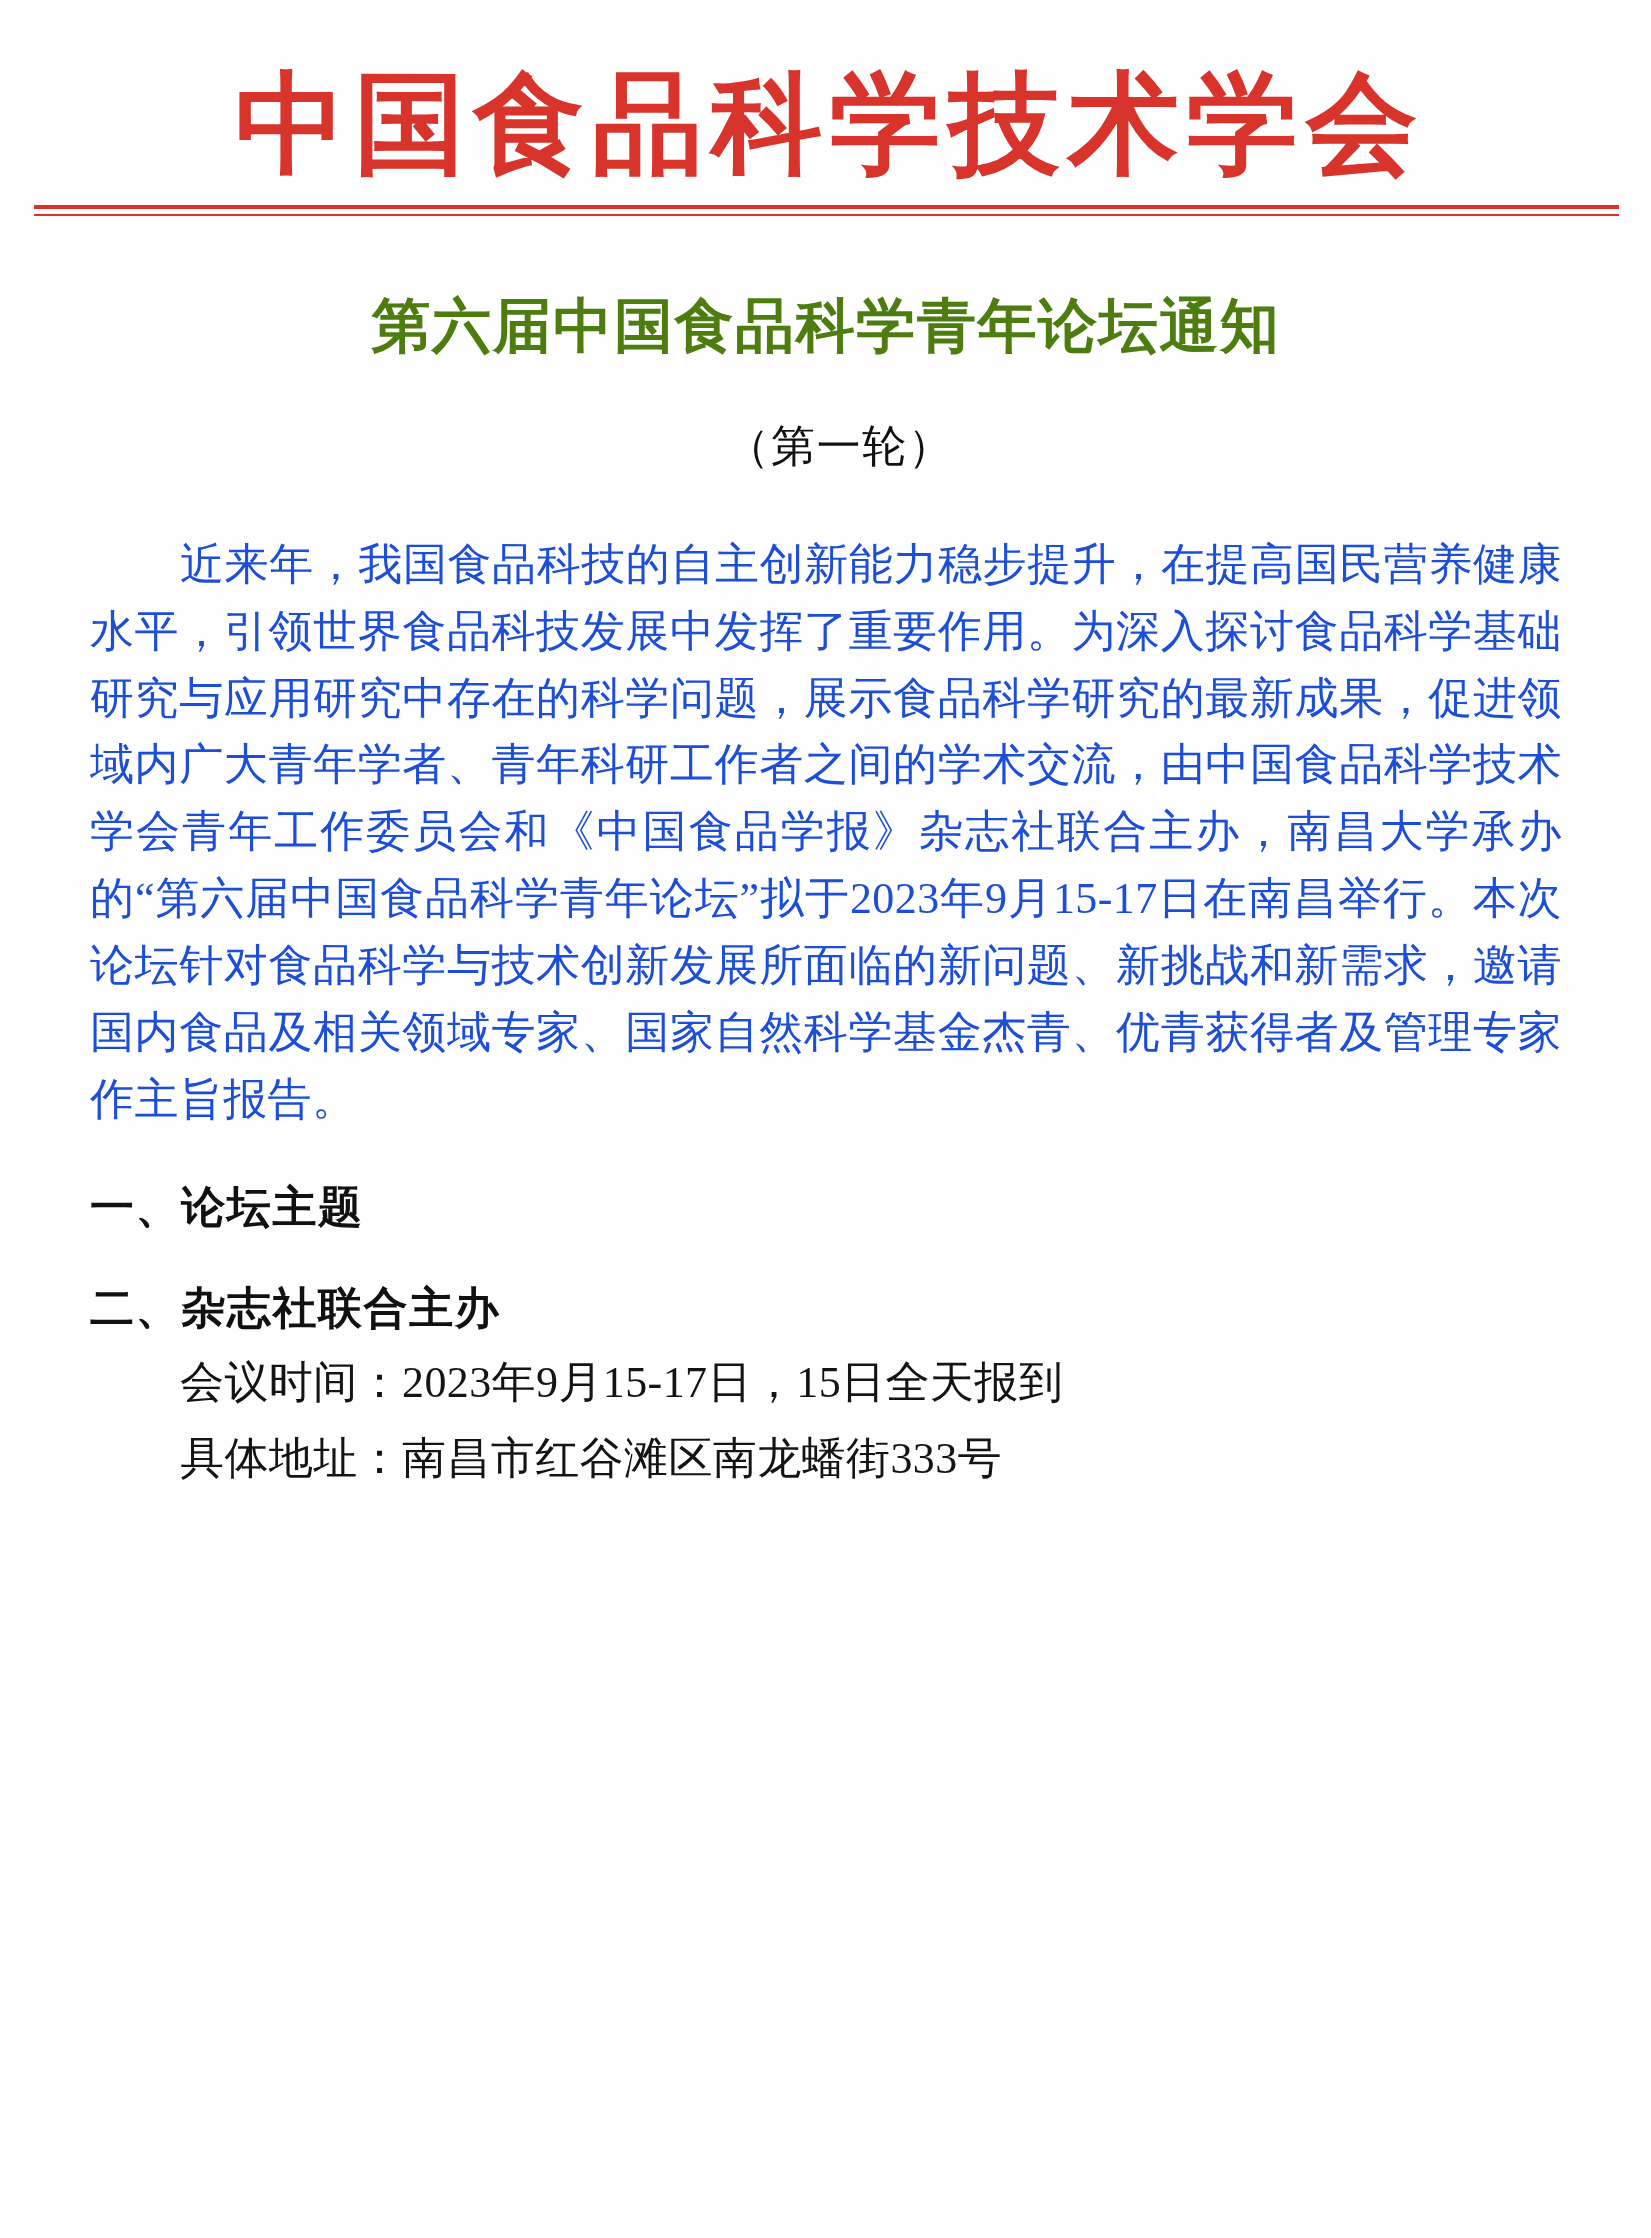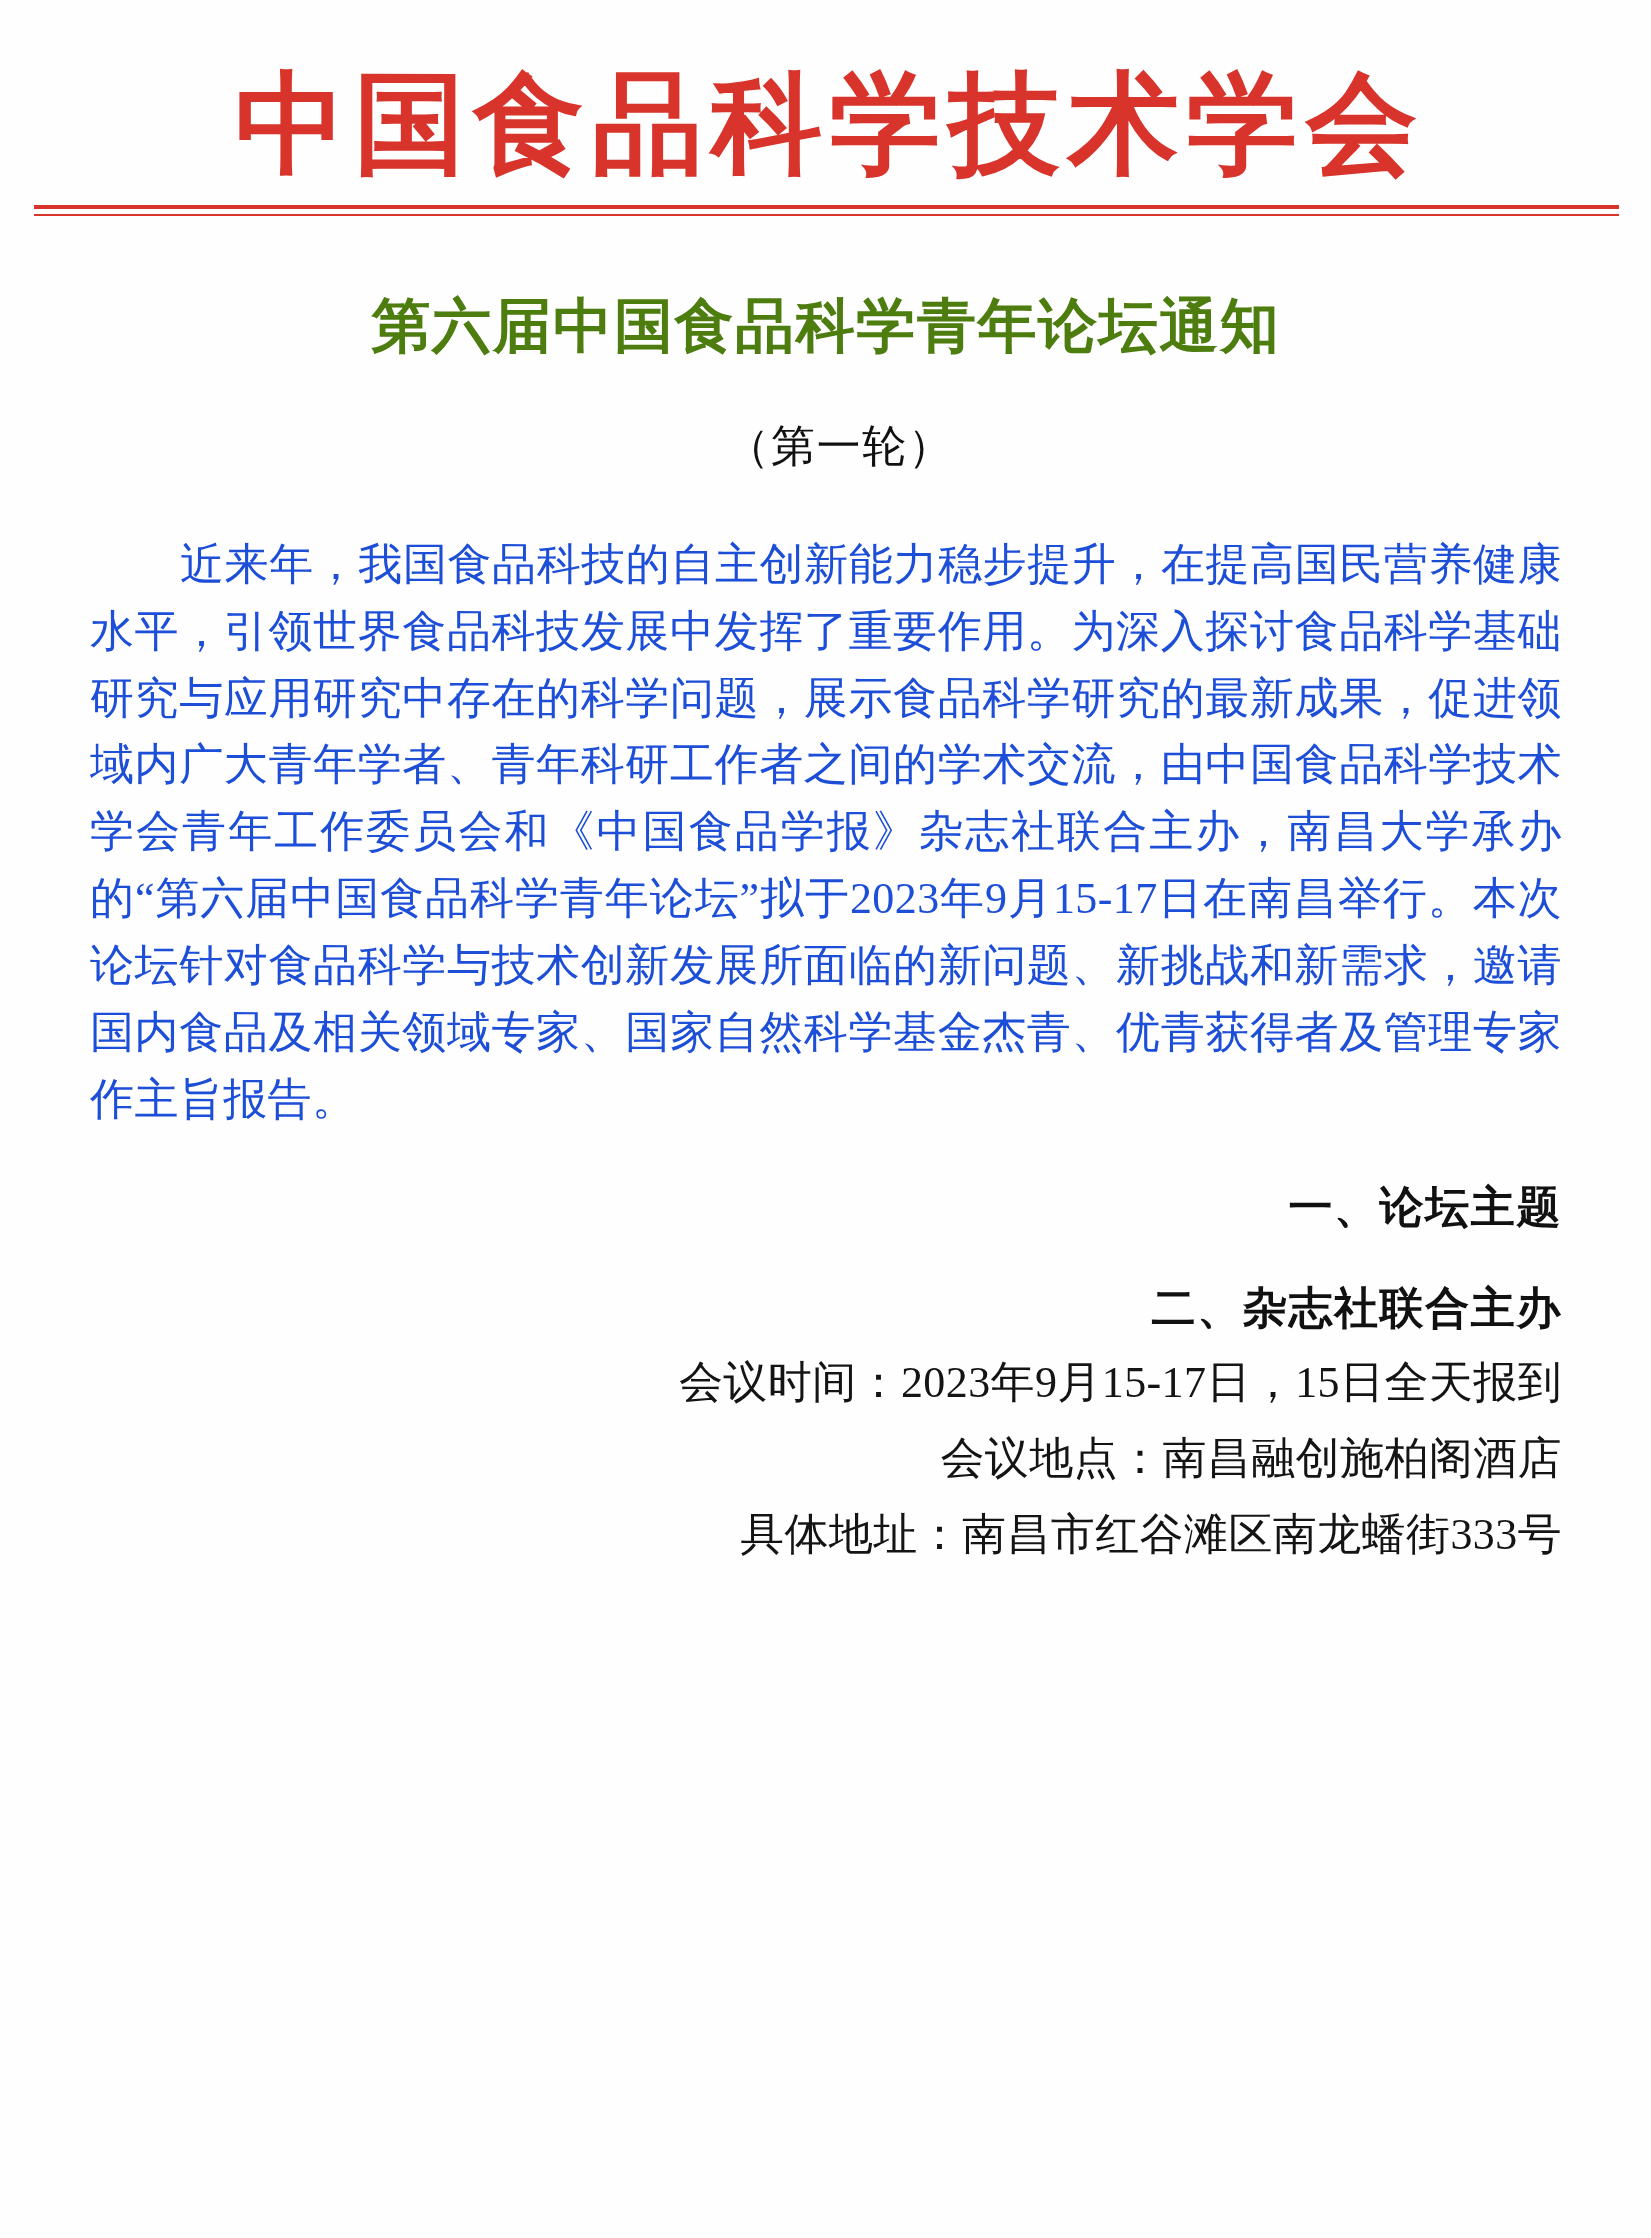--- a/index.html
+++ b/index.html
@@ -83,21 +83,20 @@
     line-height: 1.52;
     text-align: justify;
     text-justify: inter-ideograph;
     text-indent: 90px;
     color: #1d4ed8;
     letter-spacing: 0.4px;
   }
 
   .section {
     margin-top: 42px;
-    text-align: right;
   }
   .section-heading {
     font-size: 44px;
     font-weight: bold;
     letter-spacing: 1.6px;
     color: #111;
   }
   .section-body {
     font-size: 44px;
     line-height: 1.55;
@@ -131,20 +130,19 @@
     <p class="para">近来年，我国食品科技的自主创新能力稳步提升，在提高国民营养健康水平，引领世界食品科技发展中发挥了重要作用。为深入探讨食品科学基础研究与应用研究中存在的科学问题，展示食品科学研究的最新成果，促进领域内广大青年学者、青年科研工作者之间的学术交流，由中国食品科学技术学会青年工作委员会和《中国食品学报》杂志社联合主办，南昌大学承办的“第六届中国食品科学青年论坛”拟于2023年9月15-17日在南昌举行。本次论坛针对食品科学与技术创新发展所面临的新问题、新挑战和新需求，邀请国内食品及相关领域专家、国家自然科学基金杰青、优青获得者及管理专家作主旨报告。</p>
 
     <div class="section">
       <div class="section-heading">一、论坛主题</div>
     </div>
 
     <div class="section">
       <div class="section-heading">二、杂志社联合主办</div>
       <div class="section-body">
         <div class="info-line">会议时间：2023年9月15-17日，15日全天报到</div>
-        <div class="info-line">会议地点：南昌融创施柏阁酒店</div>
         <div class="info-line">具体地址：南昌市红谷滩区南龙蟠街333号</div>
       </div>
     </div>
 
   </div>
 </div>
 
 
 </body></html>

